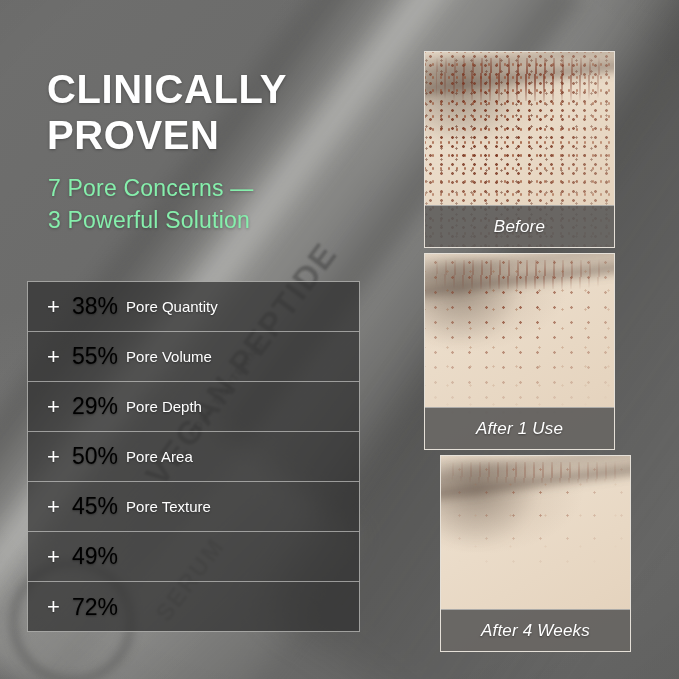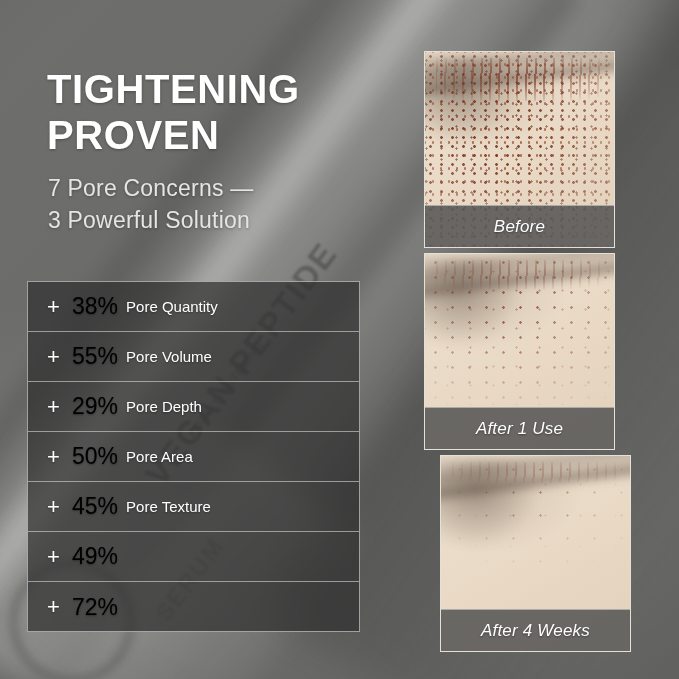--- a/index.html
+++ b/index.html
@@ -157,21 +157,21 @@
     line-height: 46px;
     font-weight: 700;
     letter-spacing: .6px;
     text-shadow: 0 1px 3px rgba(0,0,0,.30);
   }
   .subhead {
     position: absolute;
     left: 48px;
     top: 172px;
     width: 340px;
-    color: #e5e5e5;
+    color: #86efac;
     font-size: 23px;
     line-height: 32px;
     font-weight: 400;
     letter-spacing: .2px;
     text-shadow: 0 1px 3px rgba(0,0,0,.30);
   }
 
   
   .claims {
     position: absolute;
@@ -354,21 +354,21 @@
     <div class="bottle-cap"></div>
     <div class="bottle-ring"></div>
     <div class="bg-shadow-right"></div>
     <div class="wm wm-main">VEGAN PEPTIDE</div>
     <div class="wm wm-sub">PORE TIGHTENING</div>
     <div class="wm wm-low">SERUM</div>
     <div class="bg-vignette"></div>
   </div>
 
   <div class="headline">
-    <div>TIGHTENING</div>
+    <div>CLINICALLY</div>
     <div>PROVEN</div>
   </div>
 
   <div class="subhead">
     <div>7 Pore Concerns —</div>
     <div>3 Powerful Solution</div>
   </div>
 
   <div class="claims">
 

